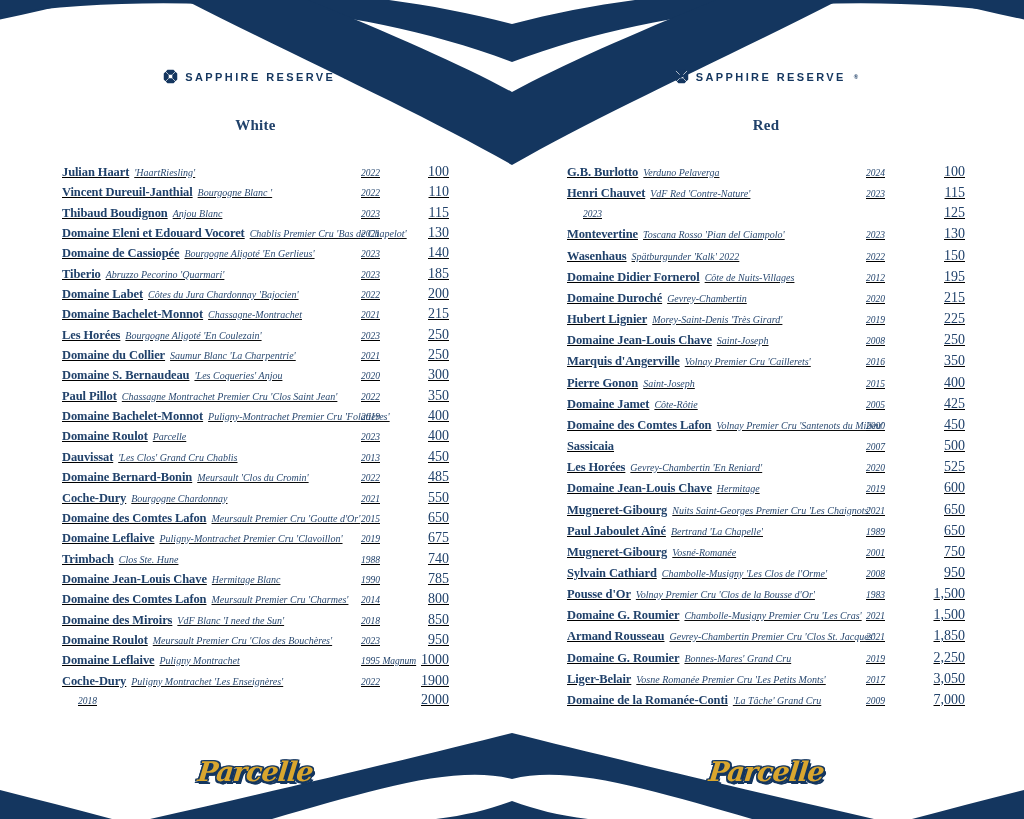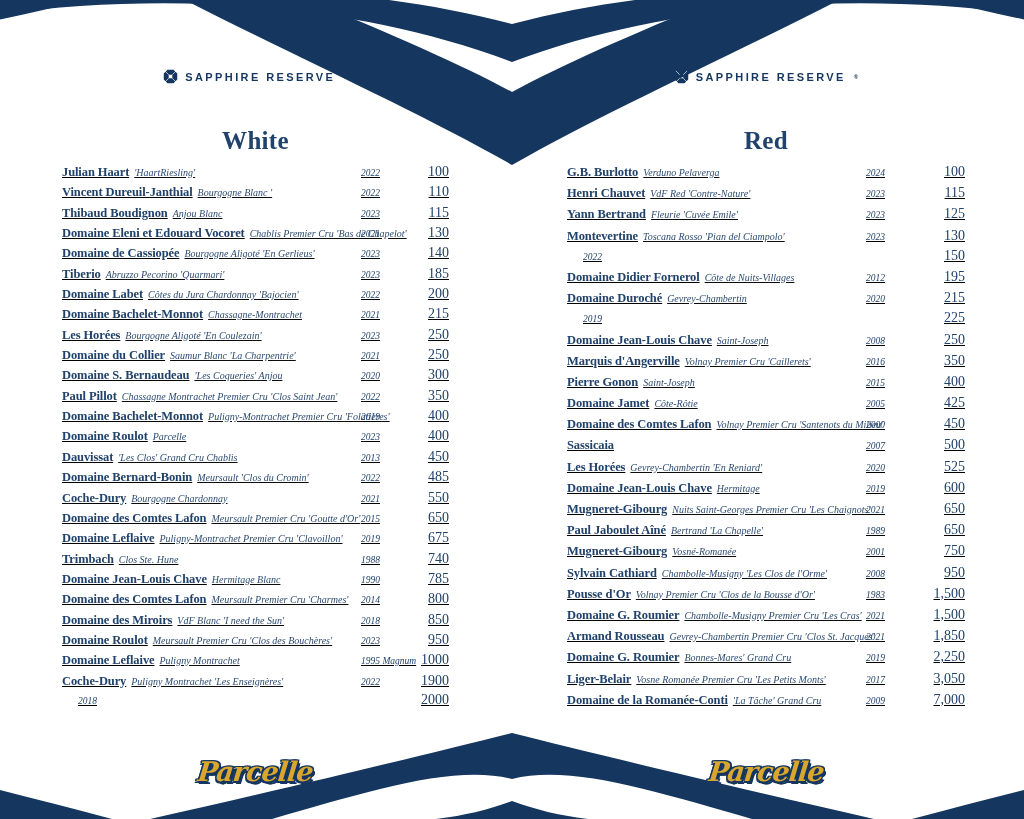--- a/index.html
+++ b/index.html
@@ -29,24 +29,24 @@
     display: flex; align-items: center; justify-content: center; gap: 7px;
     color: var(--navy);
     font-family: "Liberation Sans", sans-serif;
     font-size: 11px; font-weight: 600; letter-spacing: 2.4px;
     white-space: nowrap;
   }
   .brand svg { width: 15px; height: 15px; flex: 0 0 auto; }
   .brand sup { font-size: 6px; letter-spacing: 0; vertical-align: super; margin-left: 1px; }
 
   .section-heading {
-    position: absolute; top: 127px; left: 0; right: 0;
+    position: absolute; top: 117px; left: 0; right: 0;
     text-align: center;
     color: var(--text);
-    font-size: 25px; font-weight: 700; letter-spacing: 0.3px;
+    font-size: 15px; font-weight: 700; letter-spacing: 0.3px;
   }
 
   .wine-list {
     position: absolute; top: 164px; left: 0; right: 0; height: 544px;
     display: flex; flex-direction: column; justify-content: space-between; text-decoration: underline;
   }
   .wine-row {
     display: flex; align-items: baseline;
     color: var(--text); line-height: 14px; white-space: nowrap;
   }
@@ -262,44 +262,45 @@
     <span class="wine-name-cell"><span class="wine-producer">G.B. Burlotto</span><span class="wine-cuvee">Verduno Pelaverga</span></span>
     <span class="wine-vintage">2024</span>
     <span class="wine-price">100</span>
   </div>
       <div class="wine-row">
     <span class="wine-name-cell"><span class="wine-producer">Henri Chauvet</span><span class="wine-cuvee">VdF Red 'Contre-Nature'</span></span>
     <span class="wine-vintage">2023</span>
     <span class="wine-price">115</span>
   </div>
       <div class="wine-row">
-    <span class="wine-name-cell"><span class="wine-producer">Yann Bertrand</span><span class="wine-cuvee">Fleurie 'Cuvée Emile'</span></span>
     <span class="wine-vintage">2023</span>
     <span class="wine-price">125</span>
   </div>
       <div class="wine-row">
     <span class="wine-name-cell"><span class="wine-producer">Montevertine</span><span class="wine-cuvee">Toscana Rosso 'Pian del Ciampolo'</span></span>
     <span class="wine-vintage">2023</span>
     <span class="wine-price">130</span>
   </div>
       <div class="wine-row">
+    <span class="wine-name-cell"><span class="wine-producer">Wasenhaus</span><span class="wine-cuvee">Spätburgunder 'Kalk' 2022</span></span>
     <span class="wine-vintage">2022</span>
     <span class="wine-price">150</span>
   </div>
       <div class="wine-row">
     <span class="wine-name-cell"><span class="wine-producer">Domaine Didier Fornerol</span><span class="wine-cuvee">Côte de Nuits-Villages</span></span>
     <span class="wine-vintage">2012</span>
     <span class="wine-price">195</span>
   </div>
       <div class="wine-row">
     <span class="wine-name-cell"><span class="wine-producer">Domaine Duroché</span><span class="wine-cuvee">Gevrey-Chambertin</span></span>
     <span class="wine-vintage">2020</span>
     <span class="wine-price">215</span>
   </div>
       <div class="wine-row">
+    <span class="wine-name-cell"><span class="wine-producer">Hubert Lignier</span><span class="wine-cuvee">Morey-Saint-Denis 'Très Girard'</span></span>
     <span class="wine-vintage">2019</span>
     <span class="wine-price">225</span>
   </div>
       <div class="wine-row">
     <span class="wine-name-cell"><span class="wine-producer">Domaine Jean-Louis Chave</span><span class="wine-cuvee">Saint-Joseph</span></span>
     <span class="wine-vintage">2008</span>
     <span class="wine-price">250</span>
   </div>
       <div class="wine-row">
     <span class="wine-name-cell"><span class="wine-producer">Marquis d'Angerville</span><span class="wine-cuvee">Volnay Premier Cru 'Caillerets'</span></span>

